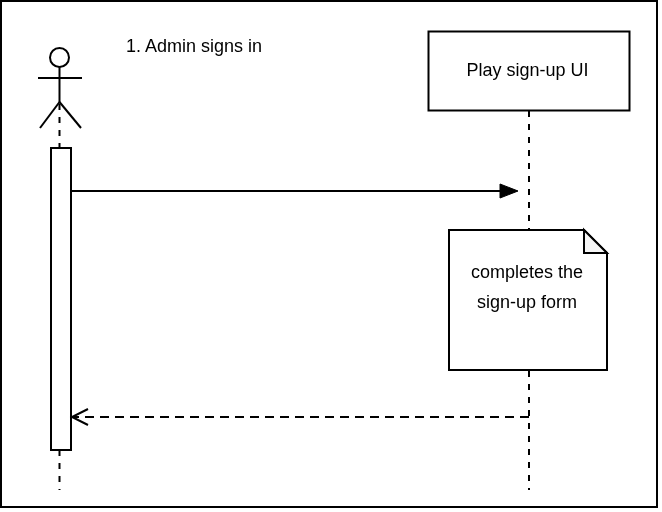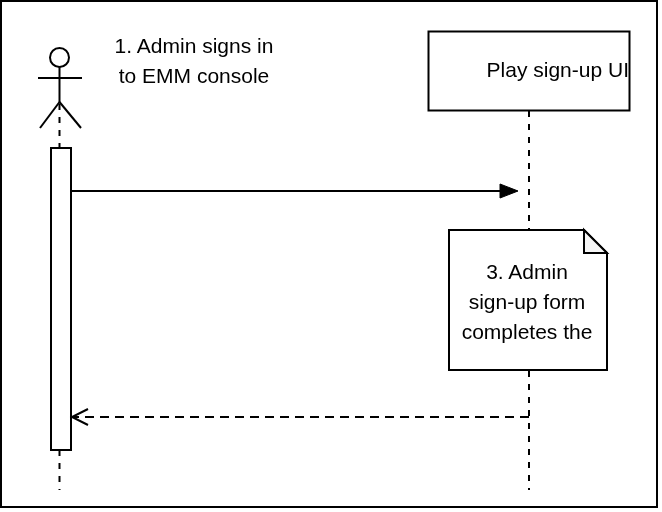--- a/index.html
+++ b/index.html
@@ -31,28 +31,28 @@
     stroke-width: 2;
     fill: none;
   }
   svg.shapes .filled-white { fill: var(--background); }
   svg.shapes .fold { fill: var(--note-fold); }
   svg.shapes polygon.solid-head { fill: var(--stroke); stroke: var(--stroke); stroke-width: 1; }
   svg.shapes .dashed-v { stroke-dasharray: 6 7; }
   svg.shapes .dashed-h { stroke-dasharray: 9 6; }
   .label {
     position: absolute;
-    font-size: 21px;
+    font-size: 18px;
     line-height: 30px;
     white-space: nowrap;
   }
   .label-actor-note { left: 94px; top: 29px; width: 196px; text-align: center; }
   .label-participant {
     left: 424px; top: 27px; width: 203px; height: 82px;
-    display: flex; align-items: center; justify-content: flex-end;
+    display: flex; align-items: center; justify-content: center;
   }
   .label-msg2 { left: 131px; top: 156px; width: 320px; text-align: center; line-height: 26px; }
   .label-note { left: 445px; top: 255px; width: 160px; text-align: center; }
   .label-msg4 { left: 78px; top: 386px; line-height: 26px; }
 </style>
 </head>
 <body>
 
 <div class="frame">
   <div class="stage">
@@ -87,28 +87,26 @@
       </g>
 
       <g>
         <line class="dashed-h" x1="529" y1="417" x2="74" y2="417"></line>
         <polyline points="88,409 72,417 88,425"></polyline>
       </g>
     </svg>
 
     <div class="label label-actor-note">
       <div>1. Admin signs in</div>
-      <div>to EMM console</div>
     </div>
 
     <div class="label label-participant">
       <span>Play sign-up UI</span>
     </div>
 
 
     <div class="label label-note">
-      <div>3. Admin</div>
+      <div>completes the</div>
       <div>sign-up form</div>
-      <div>completes the</div>
     </div>
 
   </div>
 </div>
 
 </body></html>

